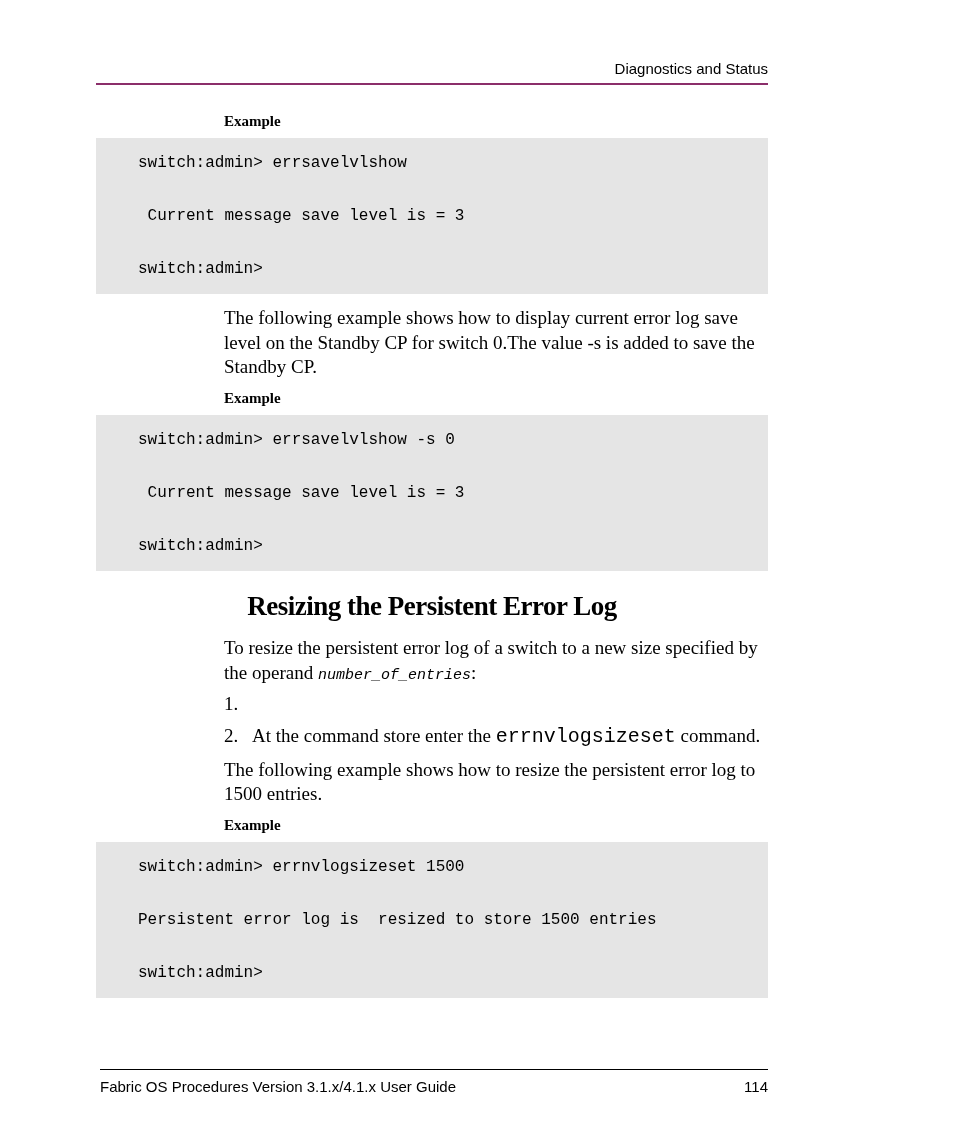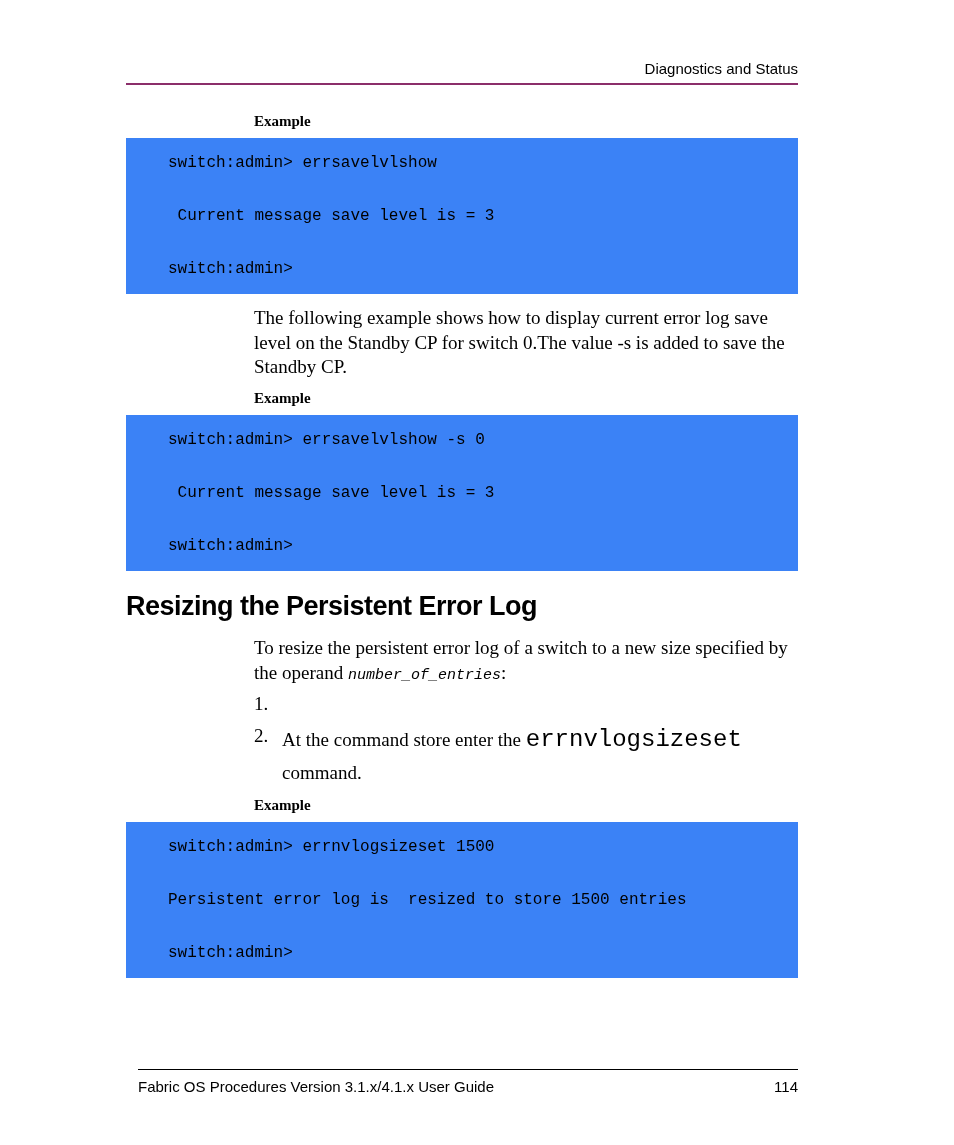--- a/index.html
+++ b/index.html
@@ -8,21 +8,20 @@
     background: #ffffff;
     font-family: "Times New Roman", Times, serif;
     color: #000000;
   }
   .page {
     width: 864px;
     height: 1145px;
     position: relative;
     box-sizing: border-box;
     padding: 60px 96px 50px 96px;
-    margin-left: 30px;
   }
   .header {
     text-align: right;
     font-family: Arial, Helvetica, sans-serif;
     font-size: 15px;
     font-weight: 400;
     color: #000000;
     padding-bottom: 6px;
   }
   .header-rule {
@@ -32,64 +31,65 @@
   }
   .content-indent {
     margin-left: 128px;
   }
   .example-label {
     font-weight: bold;
     font-size: 15px;
     margin: 10px 0 8px 0;
   }
   .code-block {
-    background: #3b82f6;
+    background: #e5e5e5;
     font-family: "Courier New", Courier, monospace;
     font-size: 16px;
     line-height: 1.65;
     padding: 12px 0 12px 42px;
     margin: 0 0 12px 0;
     white-space: pre;
     color: #000000;
   }
   .body-text {
     font-size: 19px;
     line-height: 1.3;
     margin: 6px 0 4px 0;
   }
   .section-heading {
-    font-family: Liberation Sans, sans-serif;
+    font-family: Liberation Serif, serif;
     font-size: 27px;
     font-weight: bold;
     letter-spacing: -0.5px;
     margin: 20px 0 14px 0;
+    text-align: center;
   }
   .italic-mono {
     font-family: "Courier New", Courier, monospace;
     font-style: italic;
     font-size: 15px;
   }
   .mono-inline {
     font-family: "Courier New", Courier, monospace;
-    font-size: 24px;
+    font-size: 20px;
   }
   .list-item {
     font-size: 19px;
     line-height: 1.55;
     margin: 2px 0;
     display: flex;
   }
   .list-num {
     width: 28px;
     flex-shrink: 0;
   }
   .footer {
     position: absolute;
     bottom: 50px;
-    left: 108px;
+    left: 100px;
     right: 96px;
   }
   .footer-rule {
     border: none;
     border-top: 1px solid #000000;
     margin: 0 0 8px 0;
   }
   .footer-row {
     display: flex;
     justify-content: space-between;
@@ -138,20 +138,21 @@
     <div class="list-item">
       <span class="list-num">1.</span>
     </div>
     <div class="list-item">
       <span class="list-num">2.</span>
       <span>
         <span>At the command store enter the </span><span class="mono-inline">errnvlogsizeset</span><span> command.</span>
       </span>
     </div>
 
+    <div class="body-text">The following example shows how to resize the persistent error log to 1500 entries.</div>
     <div class="example-label">Example</div>
   </div>
 
   <div class="code-block">switch:admin&gt; errnvlogsizeset 1500
 
 Persistent error log is  resized to store 1500 entries
 
 switch:admin&gt;</div>
 
   <div class="footer">

